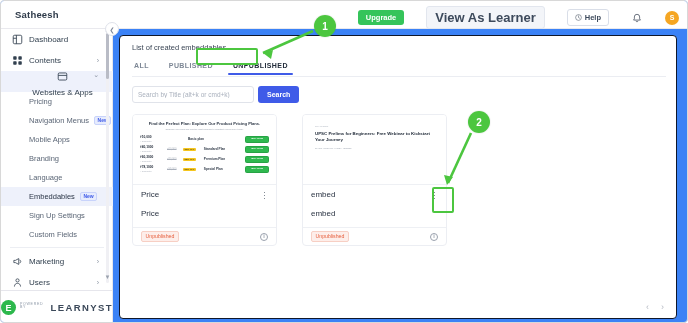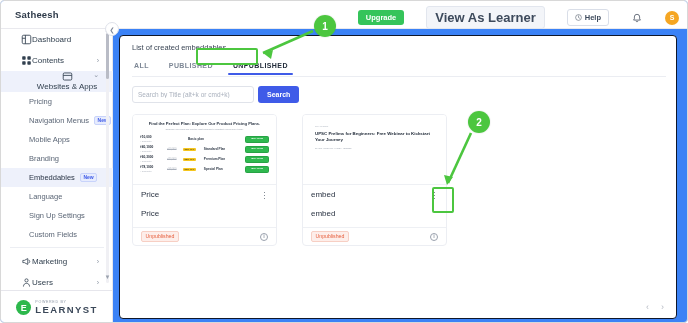--- a/index.html
+++ b/index.html
@@ -67,21 +67,21 @@
     width: 112px; height: 295px;
     background: #ffffff;
     border-right: 1px solid #e6e6ec;
   }
   .side-scroll {
     position: absolute; left: 0; top: 0; width: 112px; height: 258px;
     overflow: hidden;
   }
   .nav-item {
     height: 21px; display: flex; align-items: center;
-    padding-left: 20px; gap: 0;
+    padding-left: 11px; gap: 6px;
     font-size: 8px; color: #32404f; position: relative;
   }
   .nav-item.active { background: #eef1fb; flex-direction: column; }
   .nav-item .ico {
     width: 11px; height: 11px; flex: 0 0 11px;
     display: flex; align-items: center; justify-content: center;
     color: #32404f;
   }
   .nav-item .caret {
     position: absolute; right: 14px; font-size: 7px; color: #8a93a2;
@@ -103,21 +103,21 @@
     position: absolute; left: 0; bottom: 0; width: 112px; height: 34px;
     border-top: 1px solid #e6e6ec;
     display: flex; align-items: center; justify-content: center; gap: 4px;
   }
   .logo-mark {
     width: 15px; height: 15px; border-radius: 50%;
     background: #2db84c; color: #fff;
     font-size: 9px; font-weight: bold;
     display: flex; align-items: center; justify-content: center;
   }
-  .logo-txtwrap { display: flex; flex-direction: column; line-height: 1; }
+  .logo-txtwrap { display: flex; line-height: 1; }
   .logo-pre { font-size: 3.6px; color: #8c97a6; letter-spacing: .7px; }
   .logo-word {
     font-size: 9.5px; font-weight: bold; color: #3b4859;
     letter-spacing: 1.4px;
   }
   .side-track {
     position: absolute; right: 3px; top: 4px; width: 3px; height: 250px;
     background: #f0f0f4; border-radius: 2px;
   }
   .side-thumb {
@@ -352,26 +352,26 @@
       <div class="sub-item">
         <span>Navigation Menus</span>
         <span class="tag-new">New</span>
       </div>
       <div class="sub-item">
         <span>Mobile Apps</span>
       </div>
       <div class="sub-item">
         <span>Branding</span>
       </div>
+      <div class="sub-item">
+        <span>Language</span>
+      </div>
       <div class="sub-item active">
         <span>Embeddables</span>
         <span class="tag-new">New</span>
-      </div>
-      <div class="sub-item">
-        <span>Language</span>
       </div>
       <div class="sub-item">
         <span>Sign Up Settings</span>
       </div>
       <div class="sub-item">
         <span>Custom Fields</span>
       </div>
 
       <div class="side-sep"></div>
 

